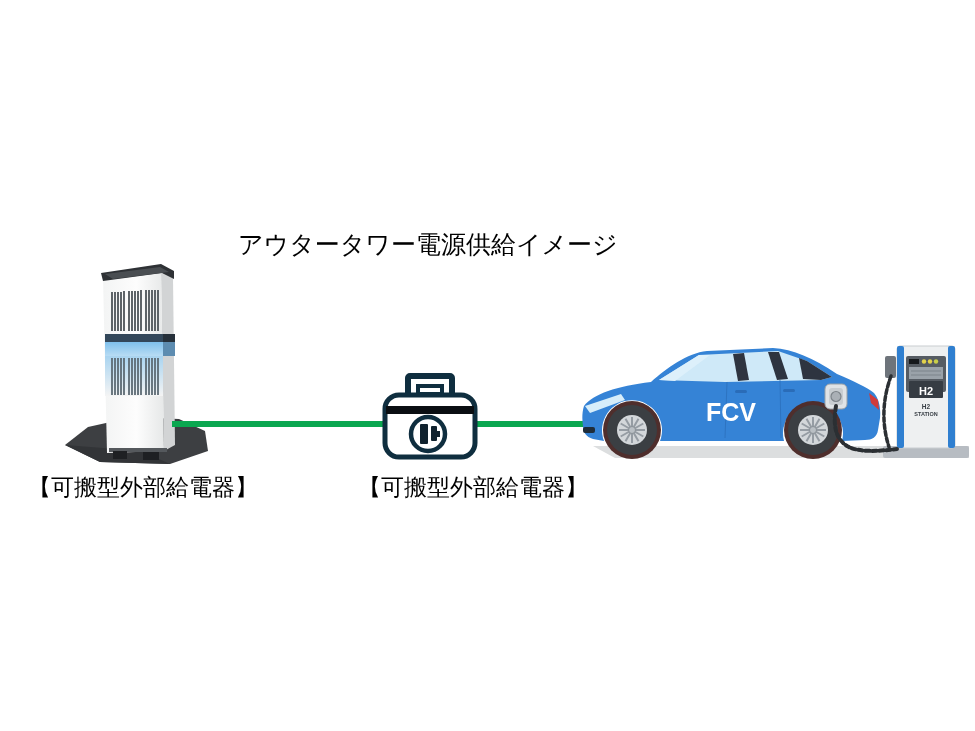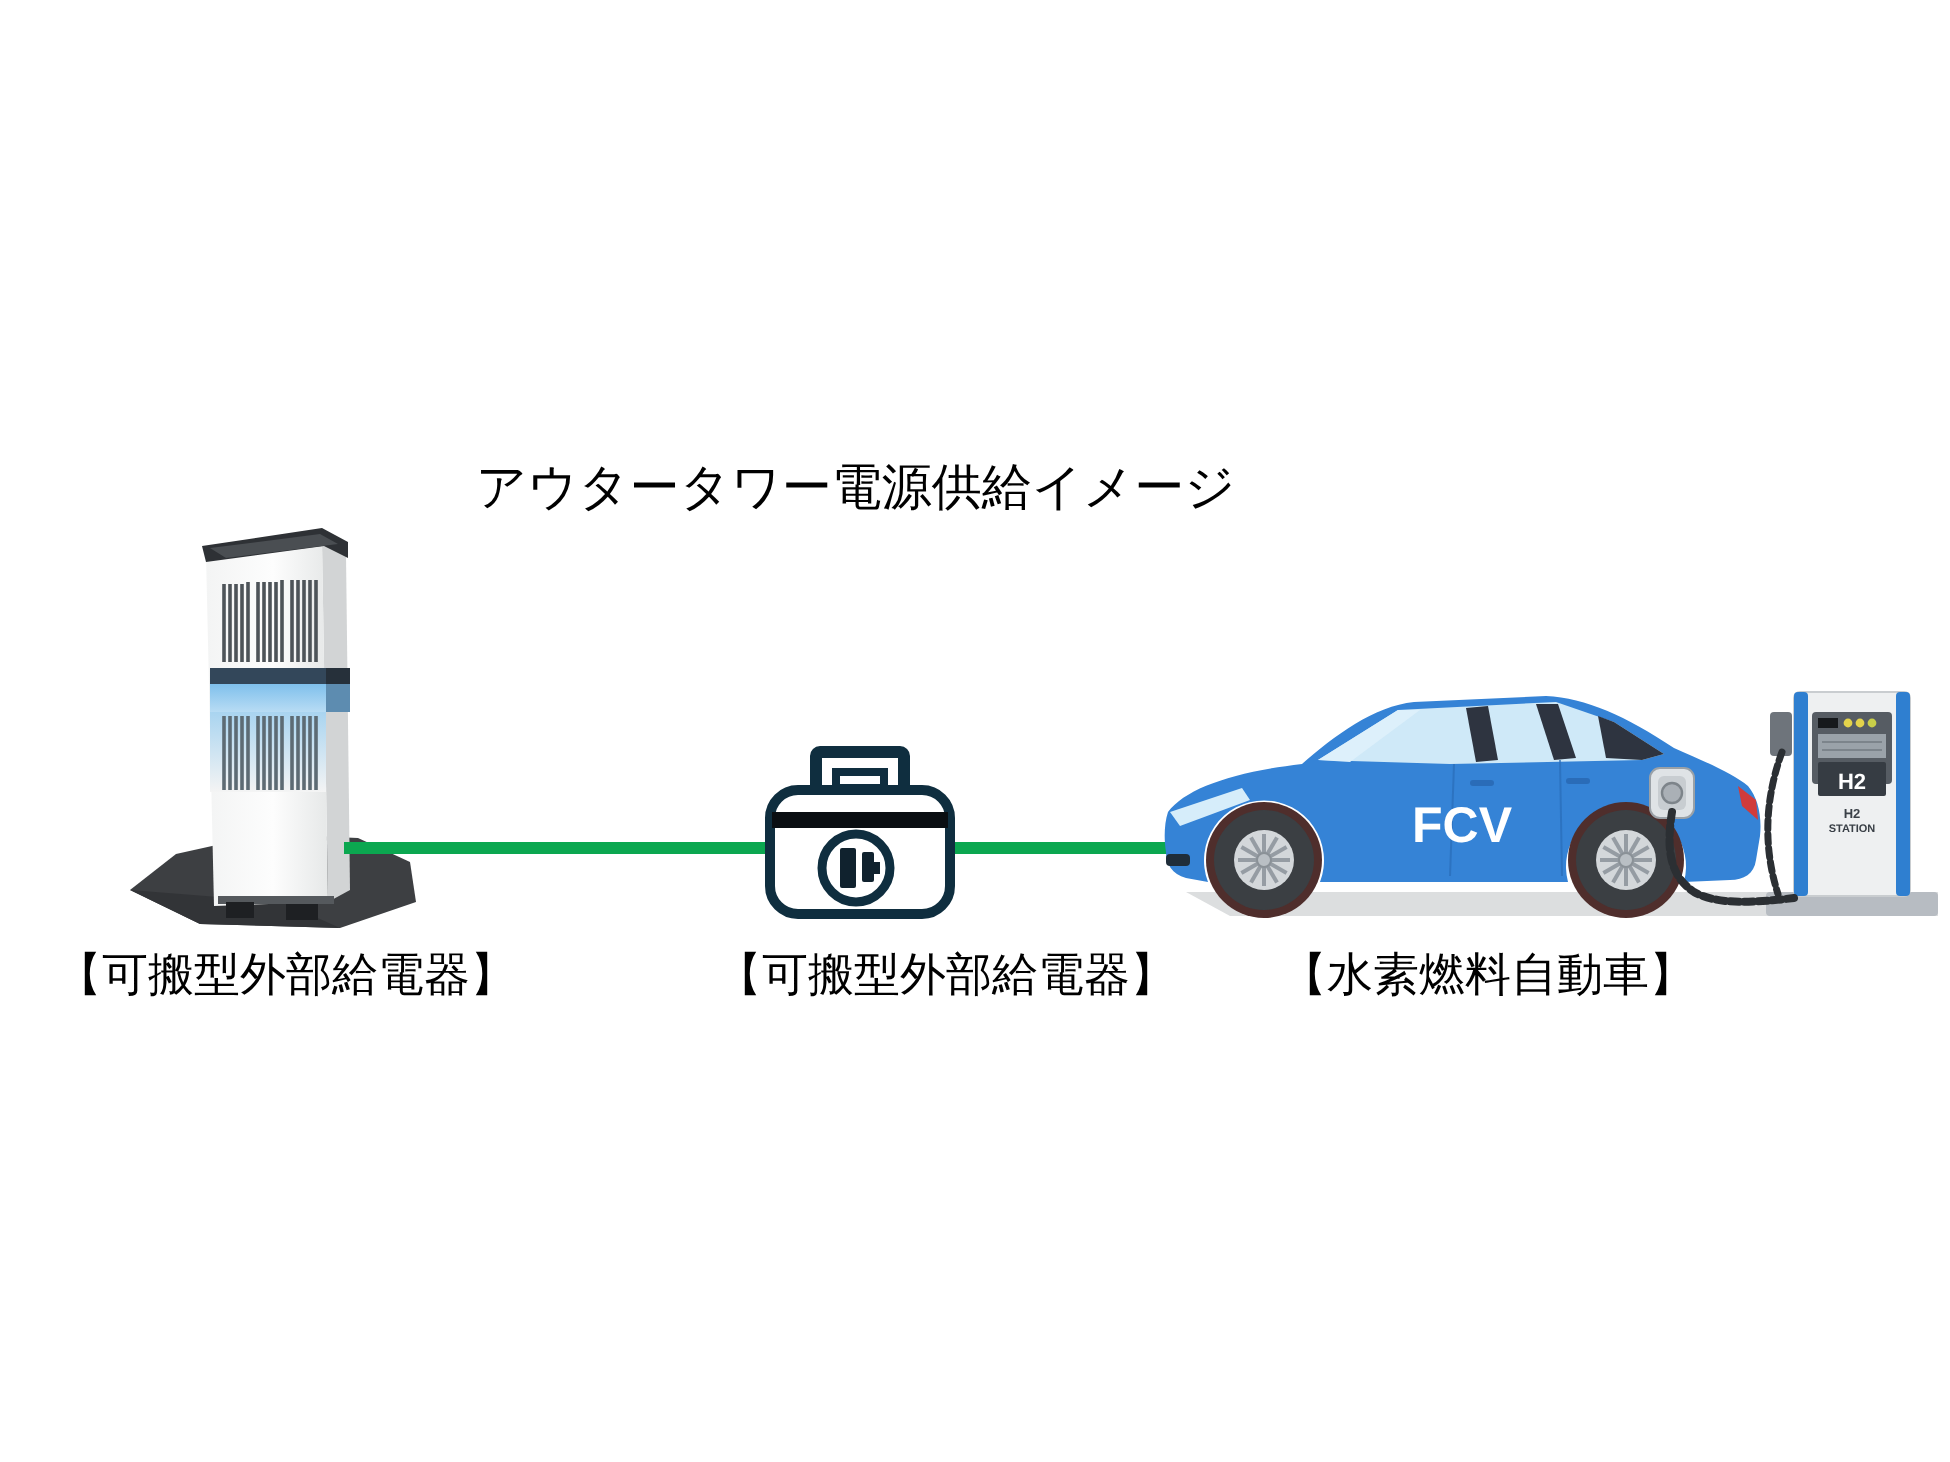--- a/index.html
+++ b/index.html
@@ -180,15 +180,14 @@
       <rect x="254" y="58" width="14" height="17" rx="3" fill="#c8cdd1"></rect>
       <circle cx="261" cy="66.5" r="5" fill="#aab0b6" stroke="#7d848a" stroke-width="1.2"></circle>
     </g>
     <path d="M261,76 C258,95 260,108 272,116 C284,123 305,121 322,119" fill="none" stroke="#2b2f33" stroke-width="4" stroke-dasharray="4.5 2.5" stroke-linecap="round"></path>
 
     <text x="156" y="91" text-anchor="middle" font-family="Liberation Sans, DejaVu Sans, sans-serif" font-size="25" font-weight="bold" fill="#ffffff">FCV</text>
   </svg>
 
   <div class="node-label label-tower">【可搬型外部給電器】</div>
   <div class="node-label label-box">【可搬型外部給電器】</div>
-  <div class="node-label label-car">【水素燃料自動車】</div>
 
 </div>
 
 </body></html>

